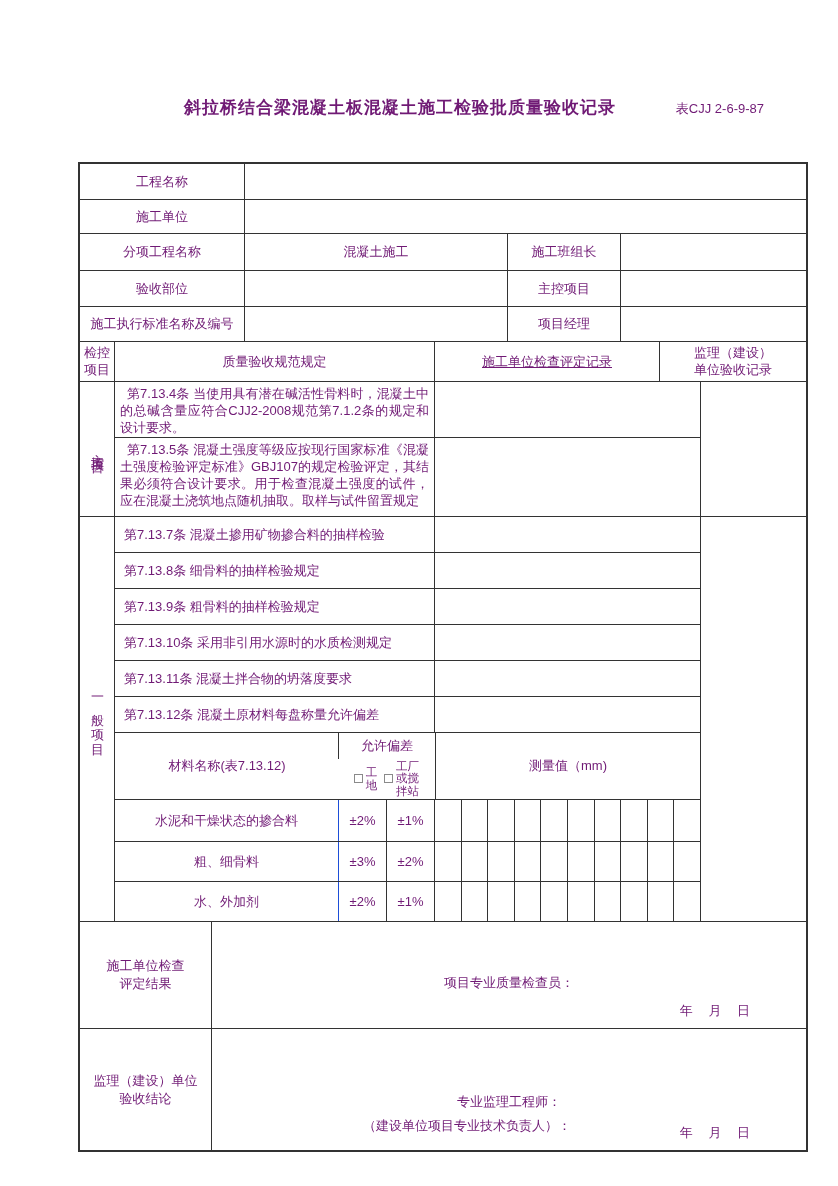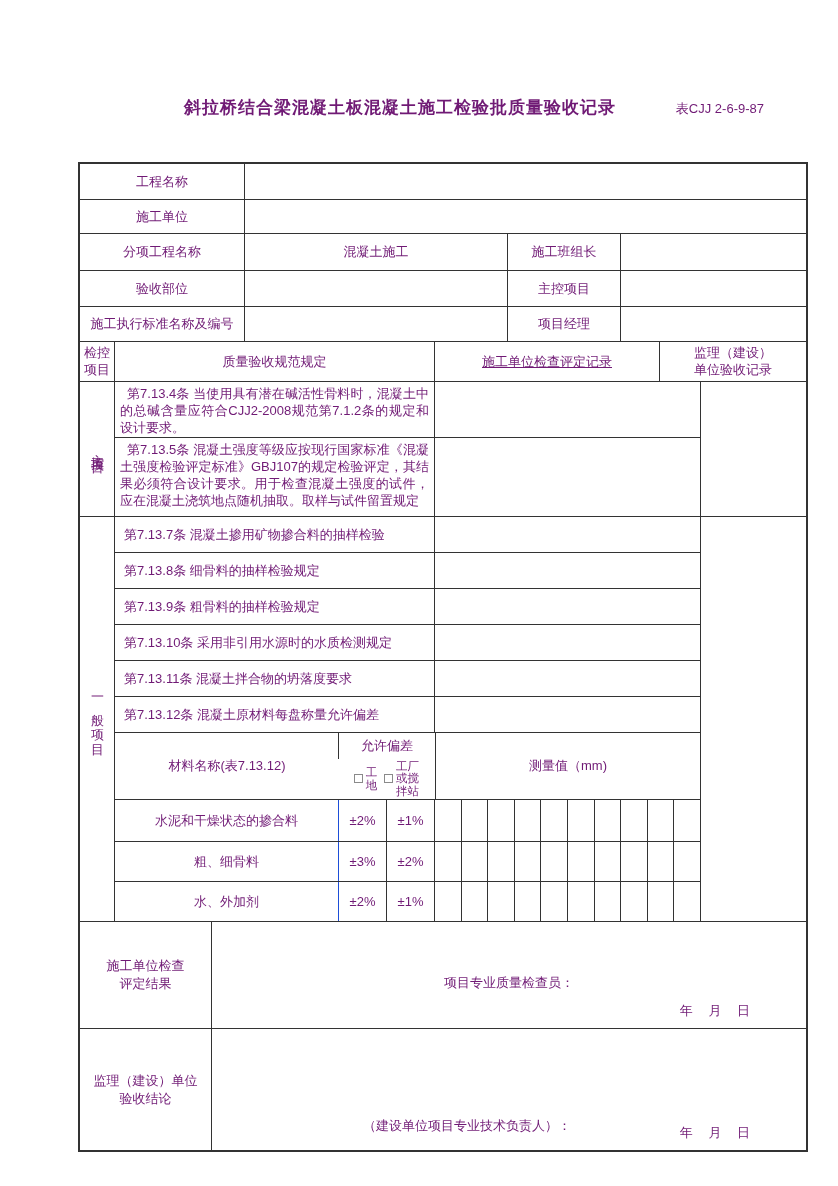--- a/index.html
+++ b/index.html
@@ -272,19 +272,20 @@
         <div class="date-right" style="bottom:8px;">年  月  日</div>
       </div>
     </div>
 
     <div class="frow h121 no-bb">
       <div class="f-label">
         <div>监理（建设）单位</div>
         <div>验收结论</div>
       </div>
       <div class="f-content">
+        <div class="signer-center" style="top:64px;">专业监理工程师：</div>
         <div class="signer-center" style="top:88px; transform:translateX(-42px);">（建设单位项目专业技术负责人）：</div>
         <div class="date-right" style="bottom:8px;">年  月  日</div>
       </div>
     </div>
 
   </div>
 </div>
 
 </body></html>

